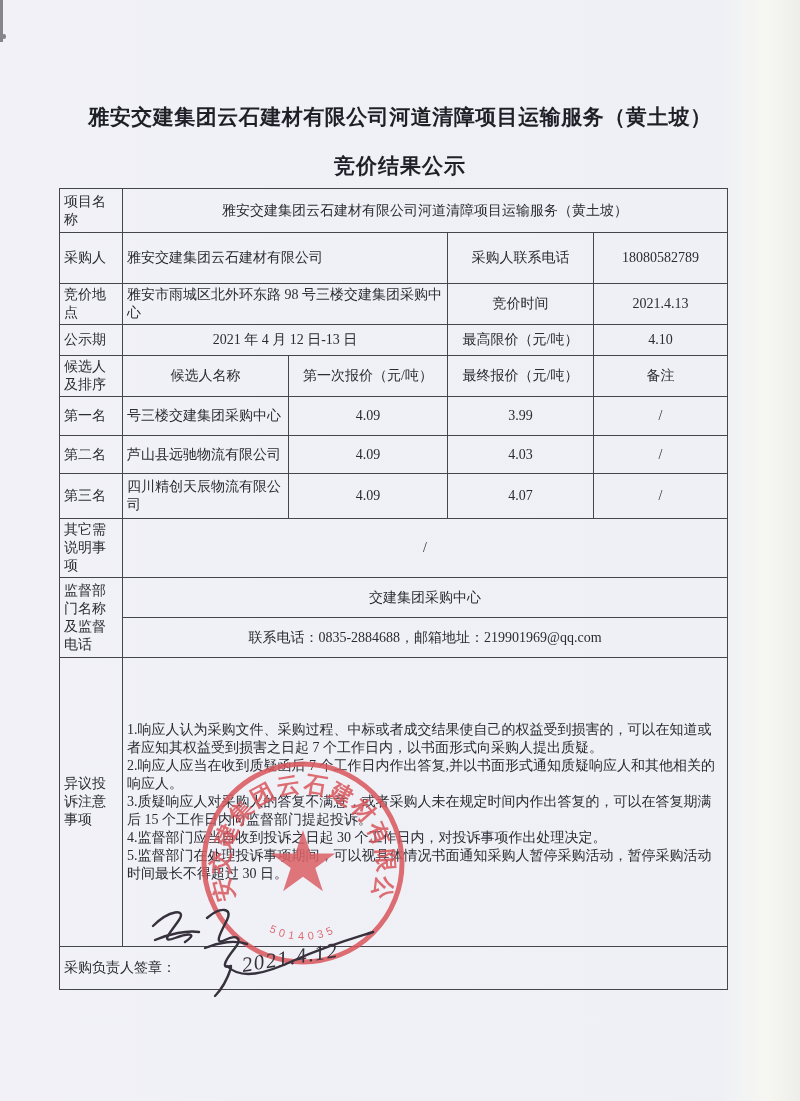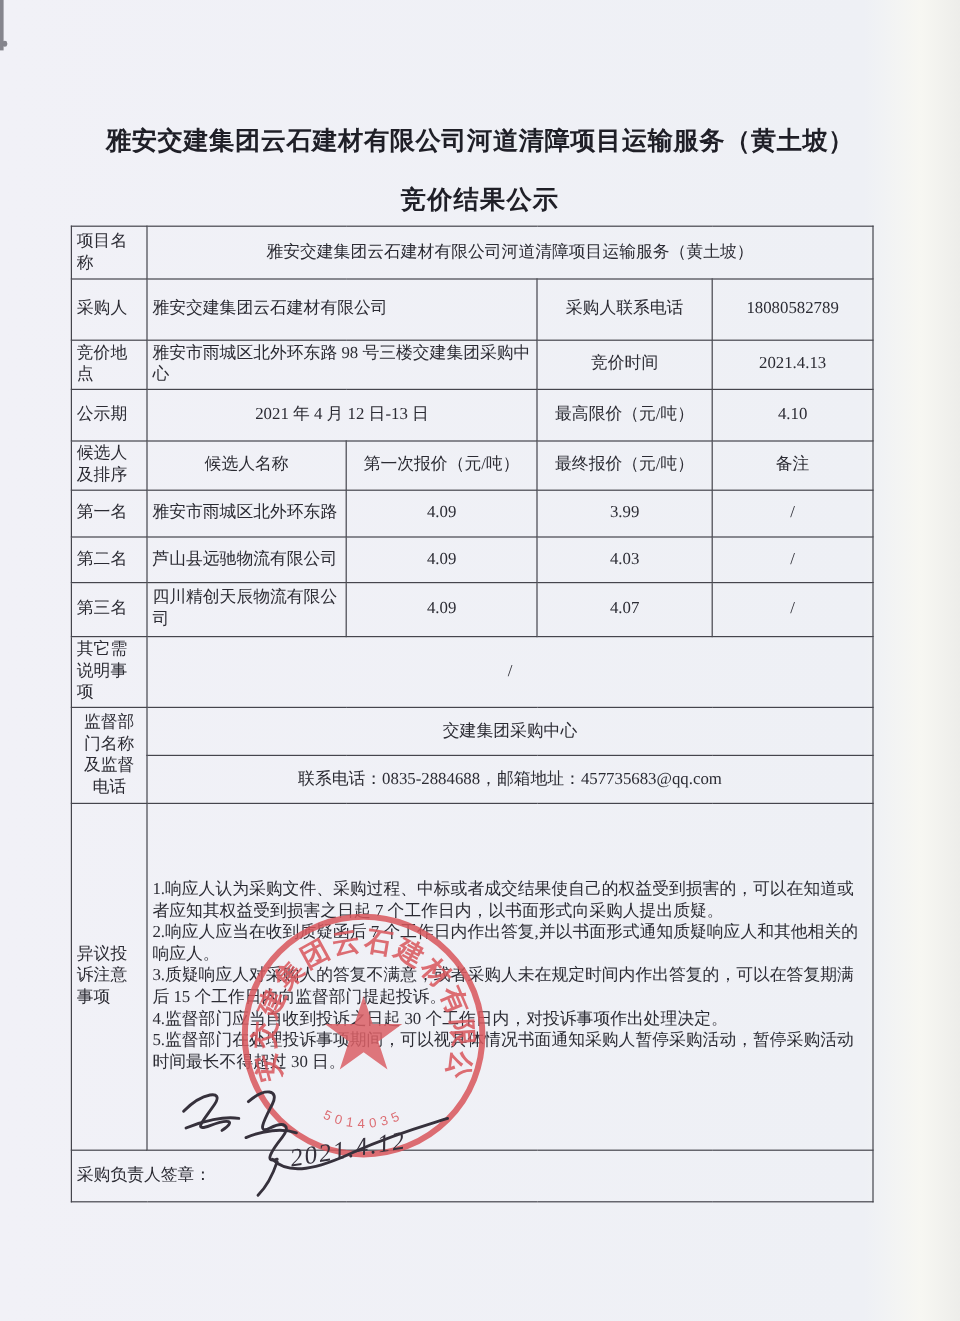--- a/index.html
+++ b/index.html
@@ -26,21 +26,21 @@
     border-collapse:collapse;table-layout:fixed;
   }
   table.result td{
     border:1px solid #45454d;
     font-size:14px;line-height:18px;
     vertical-align:middle;
     padding:2px 4px;
     overflow:hidden;
   }
   td.lbl{text-align:left;padding-left:3px;padding-right:2px;}
-  td.lbl-c{text-align:center;padding-left:2px;padding-right:2px;}
+  td.lbl-c{text-align:left;padding-left:2px;padding-right:2px;}
   td.c{text-align:center;}
   td.l{text-align:left;}
   td.loc{line-height:19px;padding:2px 3px;}
   td.objection-cell{padding:6px 8px;line-height:21.5px;}
   td.objection-cell p{margin:0;}
   td.sig-cell{padding-left:3px;font-size:14px;}
   .seal{position:absolute;left:196px;top:755px;width:214px;height:226px;opacity:.85;pointer-events:none;}
   .signature{position:absolute;left:135px;top:888px;width:250px;height:110px;pointer-events:none;}
 </style>
 </head>
@@ -74,38 +74,38 @@
     <td class="c">18080582789</td>
   </tr>
 
   <tr style="height:39px">
     <td class="lbl">竞价地点</td>
     <td class="l loc" colspan="2">雅安市雨城区北外环东路 98 号三楼交建集团采购中心</td>
     <td class="c">竞价时间</td>
     <td class="c">2021.4.13</td>
   </tr>
 
-  <tr style="height:43px">
+  <tr style="height:31px">
     <td class="lbl">公示期</td>
     <td class="c" colspan="2">2021 年 4 月 12 日-13 日</td>
     <td class="c">最高限价（元/吨）</td>
     <td class="c">4.10</td>
   </tr>
 
   <tr style="height:38px">
     <td class="lbl">候选人及排序</td>
     <td class="c">候选人名称</td>
     <td class="c">第一次报价（元/吨）</td>
     <td class="c">最终报价（元/吨）</td>
     <td class="c">备注</td>
   </tr>
 
   <tr style="height:39px">
     <td class="lbl">第一名</td>
-    <td class="l">雅安市雨城区北外环东路</td>
+    <td class="l">号三楼交建集团采购中心</td>
     <td class="c">4.09</td>
     <td class="c">3.99</td>
     <td class="c">/</td>
   </tr>
 
   <tr style="height:38px">
     <td class="lbl">第二名</td>
     <td class="l">芦山县远驰物流有限公司</td>
     <td class="c">4.09</td>
     <td class="c">4.03</td>
@@ -123,21 +123,21 @@
   <tr style="height:45px">
     <td class="lbl">其它需说明事项</td>
     <td class="c" colspan="4">/</td>
   </tr>
 
   <tr style="height:40px">
     <td class="lbl-c" rowspan="2">监督部门名称及监督电话</td>
     <td class="c" colspan="4">交建集团采购中心</td>
   </tr>
   <tr style="height:40px">
-    <td class="c" colspan="4">联系电话：0835-2884688，邮箱地址：457735683@qq.com</td>
+    <td class="c" colspan="4">联系电话：0835-2884688，邮箱地址：219901969@qq.com</td>
   </tr>
 
   <tr style="height:289px">
     <td class="lbl">异议投诉注意事项</td>
     <td class="objection-cell" colspan="4">
       <p>1.响应人认为采购文件、采购过程、中标或者成交结果使自己的权益受到损害的，可以在知道或者应知其权益受到损害之日起 7 个工作日内，以书面形式向采购人提出质疑。</p>
       <p>2.响应人应当在收到质疑函后 7 个工作日内作出答复,并以书面形式通知质疑响应人和其他相关的响应人。</p>
       <p>3.质疑响应人对采购人的答复不满意，或者采购人未在规定时间内作出答复的，可以在答复期满后 15 个工作日内向监督部门提起投诉。</p>
       <p>4.监督部门应当自收到投诉之日起 30 个工作日内，对投诉事项作出处理决定。</p>
       <p>5.监督部门在处理投诉事项期间，可以视具体情况书面通知采购人暂停采购活动，暂停采购活动时间最长不得超过 30 日。</p>

